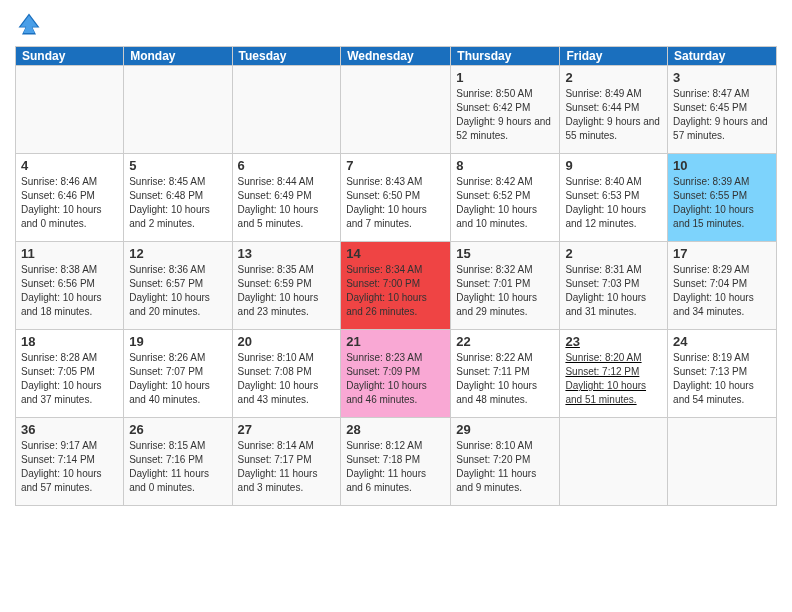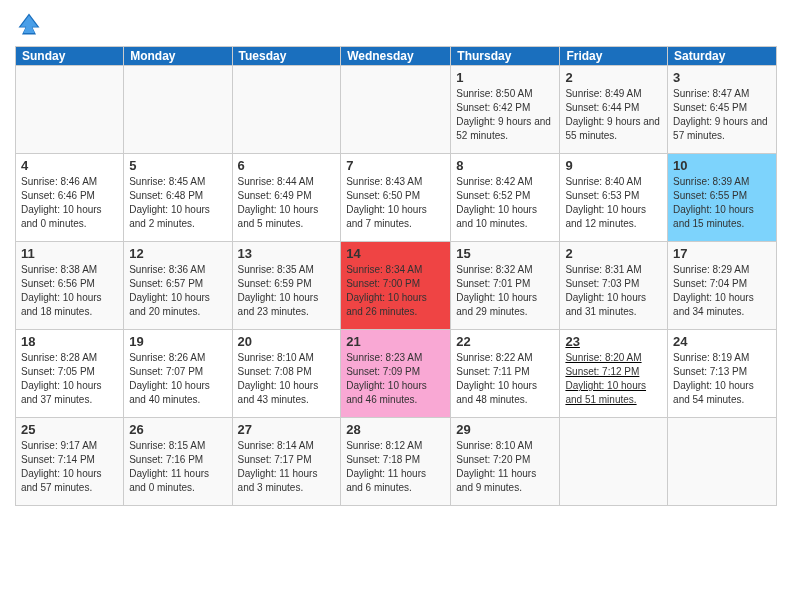--- a/index.html
+++ b/index.html
@@ -289,21 +289,21 @@
           </td>
           <td style="background-color: rgb(255, 255, 255);">
             <span class="day-number">24</span>
             <div class="day-info" style="white-space: pre-line;">Sunrise: 8:19 AM
 Sunset: 7:13 PM
 Daylight: 10 hours and 54 minutes.</div>
           </td>
         </tr>
         <tr>
           <td style="background-color: rgb(249, 249, 249);">
-            <span class="day-number">25</span>
+            <span class="day-number">36</span>
             <div class="day-info" style="white-space: pre-line;">Sunrise: 9:17 AM
 Sunset: 7:14 PM
 Daylight: 10 hours and 57 minutes.</div>
           </td>
           <td style="background-color: rgb(249, 249, 249);">
             <span class="day-number">26</span>
             <div class="day-info" style="white-space: pre-line;">Sunrise: 8:15 AM
 Sunset: 7:16 PM
 Daylight: 11 hours and 0 minutes.</div>
           </td>

